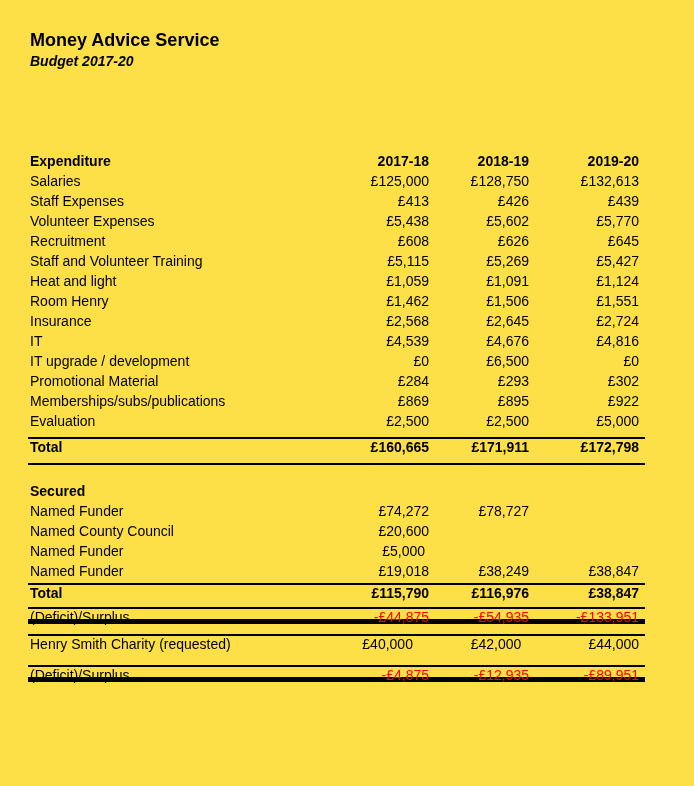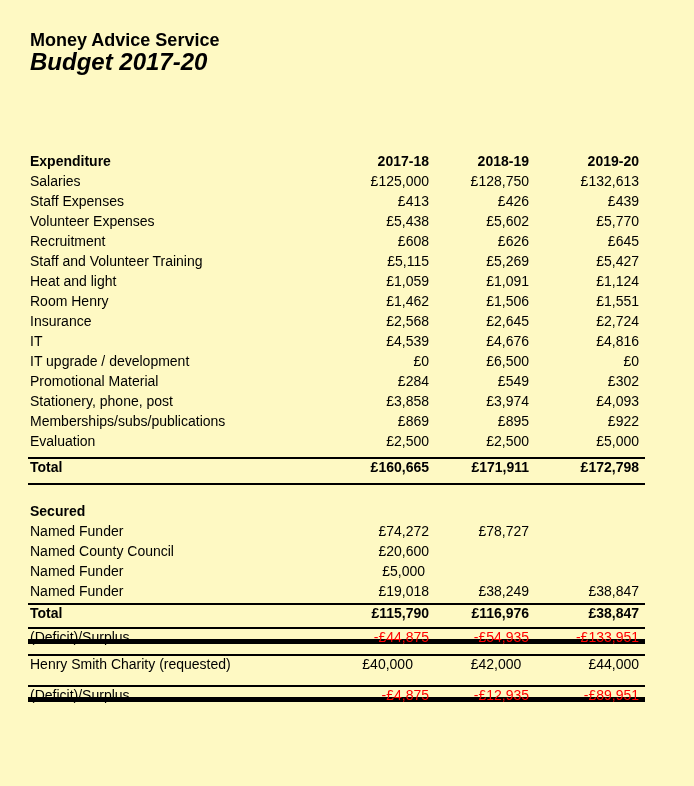--- a/index.html
+++ b/index.html
@@ -2,34 +2,34 @@
 <html style="--neg-color: #ff0000;"><head>
 <meta charset="utf-8">
 <style>
   html, body { margin: 0; padding: 0; background: #ffffff; }
   .page {
     position: relative;
     width: 694px;
     height: 786px;
     box-sizing: border-box;
     padding-top: 30px;
-    background: #fef9c3;
+    background: #fde047;
     font-family: "Liberation Sans", sans-serif;
     color: #000000;
     overflow: hidden;
   }
   .title {
     margin: 0 0 0 30px;
     font-size: 18px;
     line-height: 21px;
     font-weight: bold;
   }
   .subtitle {
     margin: 0 0 0 30px;
-    font-size: 24px;
+    font-size: 14px;
     line-height: 21px;
     font-weight: bold;
     font-style: italic;
   }
   .budget-table {
     margin: 81px 0 0 28px;
     width: 617px;
     font-size: 14px;
   }
   .row { display: flex; height: 20px; align-items: flex-start; }
@@ -137,28 +137,22 @@
         </div>
         <div class="row">
           <div class="cell c-label">IT upgrade / development</div>
           <div class="cell c-num">£0</div>
           <div class="cell c-num">£6,500</div>
           <div class="cell c-num c-num3">£0</div>
         </div>
         <div class="row">
           <div class="cell c-label">Promotional Material</div>
           <div class="cell c-num">£284</div>
-          <div class="cell c-num">£549</div>
+          <div class="cell c-num">£293</div>
           <div class="cell c-num c-num3">£302</div>
-        </div>
-        <div class="row">
-          <div class="cell c-label">Stationery, phone, post</div>
-          <div class="cell c-num">£3,858</div>
-          <div class="cell c-num">£3,974</div>
-          <div class="cell c-num c-num3">£4,093</div>
         </div>
         <div class="row">
           <div class="cell c-label">Memberships/subs/publications</div>
           <div class="cell c-num">£869</div>
           <div class="cell c-num">£895</div>
           <div class="cell c-num c-num3">£922</div>
         </div>
         <div class="row">
           <div class="cell c-label">Evaluation</div>
           <div class="cell c-num">£2,500</div>

